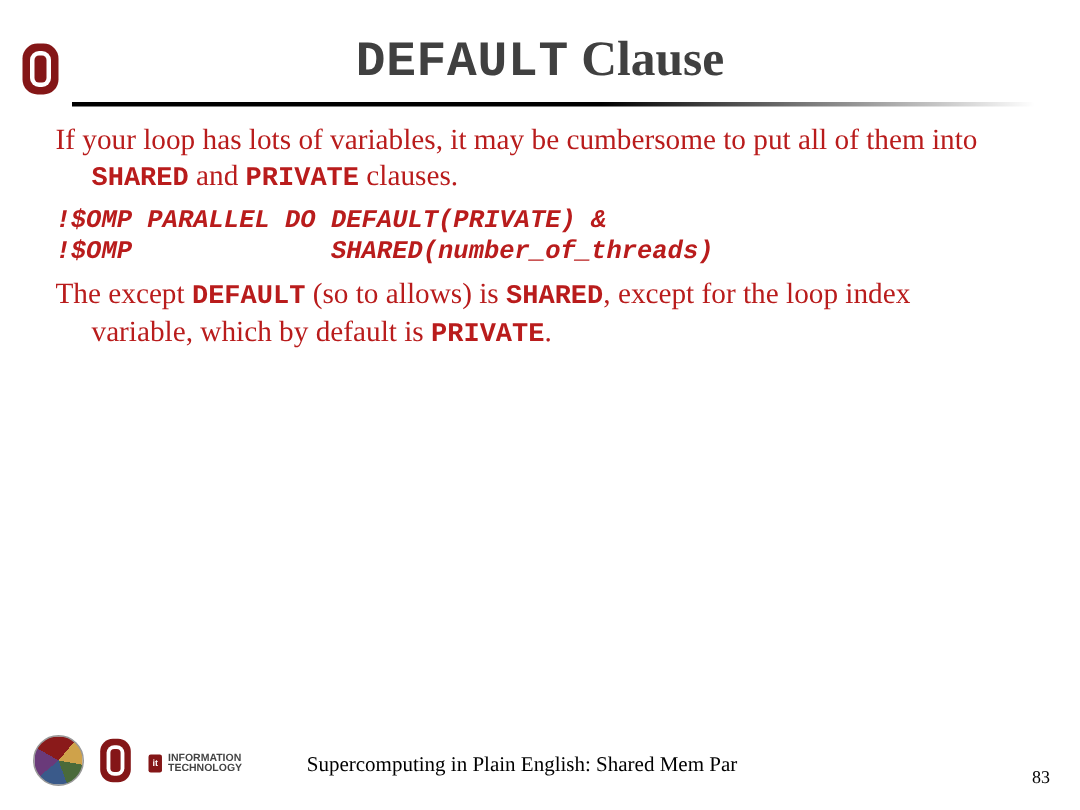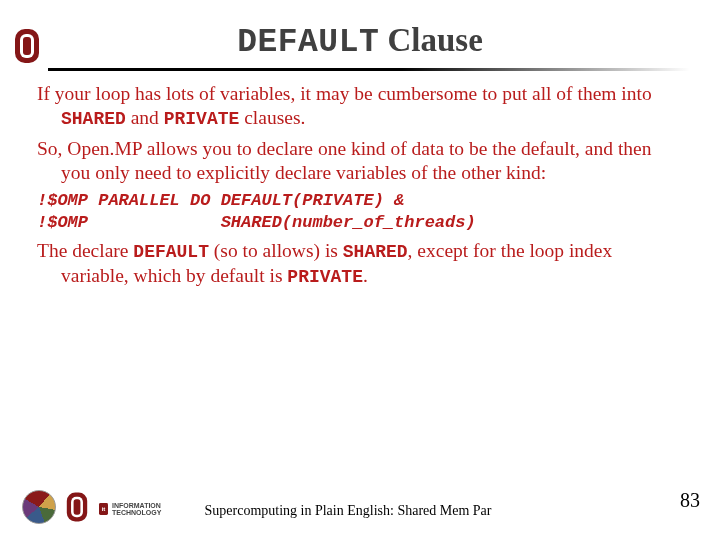--- a/index.html
+++ b/index.html
@@ -91,22 +91,22 @@
     width: 648px;
     text-align: center;
     bottom: 6px;
     font-size: 14px;
     line-height: 1.2;
     padding-left: 48px;
   }
   .page-num {
     position: absolute;
     right: 20px;
-    bottom: 14px;
-    font-size: 20px;
+    bottom: 0;
+    font-size: 12px;
   }
 </style>
 </head>
 <body>
 
 <div class="ou-logo" style="top:26px; left:12px;">
   <svg viewBox="0 0 30 40">
     <rect x="3" y="3" width="24" height="34" rx="10" ry="10" fill="#841617"></rect>
     <rect x="8" y="8" width="14" height="24" rx="6" ry="6" fill="#fff"></rect>
     <rect x="11" y="11" width="8" height="18" rx="3" ry="3" fill="#841617"></rect>
@@ -117,25 +117,24 @@
   <span class="title">
     <span class="mono">DEFAULT</span><span> Clause</span>
   </span>
 </div>
 <div class="hr-gradient"></div>
 
 <div class="body">
   <p class="para hang">
     <span>If your loop has lots of variables, it may be cumbersome to put all of them into </span><span class="mono-inline">SHARED</span><span> and </span><span class="mono-inline">PRIVATE</span><span> clauses.</span>
   </p>
-  <p class="para hang">So, Open.MP allows you to declare one kind of data to be the default, and then you only need to explicitly declare variables of the other kind:</p>
   <div class="codeblock">!$OMP PARALLEL DO DEFAULT(PRIVATE) &amp;
 !$OMP             SHARED(number_of_threads)</div>
   <p class="para hang">
-    <span>The declare </span><span class="mono-inline">DEFAULT</span><span> (so to allows) is </span><span class="mono-inline">SHARED</span><span>, except for the loop index variable, which by default is </span><span class="mono-inline">PRIVATE</span><span>.</span>
+    <span>The except </span><span class="mono-inline">DEFAULT</span><span> (so to allows) is </span><span class="mono-inline">SHARED</span><span>, except for the loop index variable, which by default is </span><span class="mono-inline">PRIVATE</span><span>.</span>
   </p>
 </div>
 
 <div class="footer">
   <div class="footer-logos">
     <div class="pie-logo"></div>
     <div class="ou-logo" style="position:relative; width:26px; height:34px;">
       <svg viewBox="0 0 30 40">
         <rect x="3" y="3" width="24" height="34" rx="10" ry="10" fill="#841617"></rect>
         <rect x="8" y="8" width="14" height="24" rx="6" ry="6" fill="#fff"></rect>

